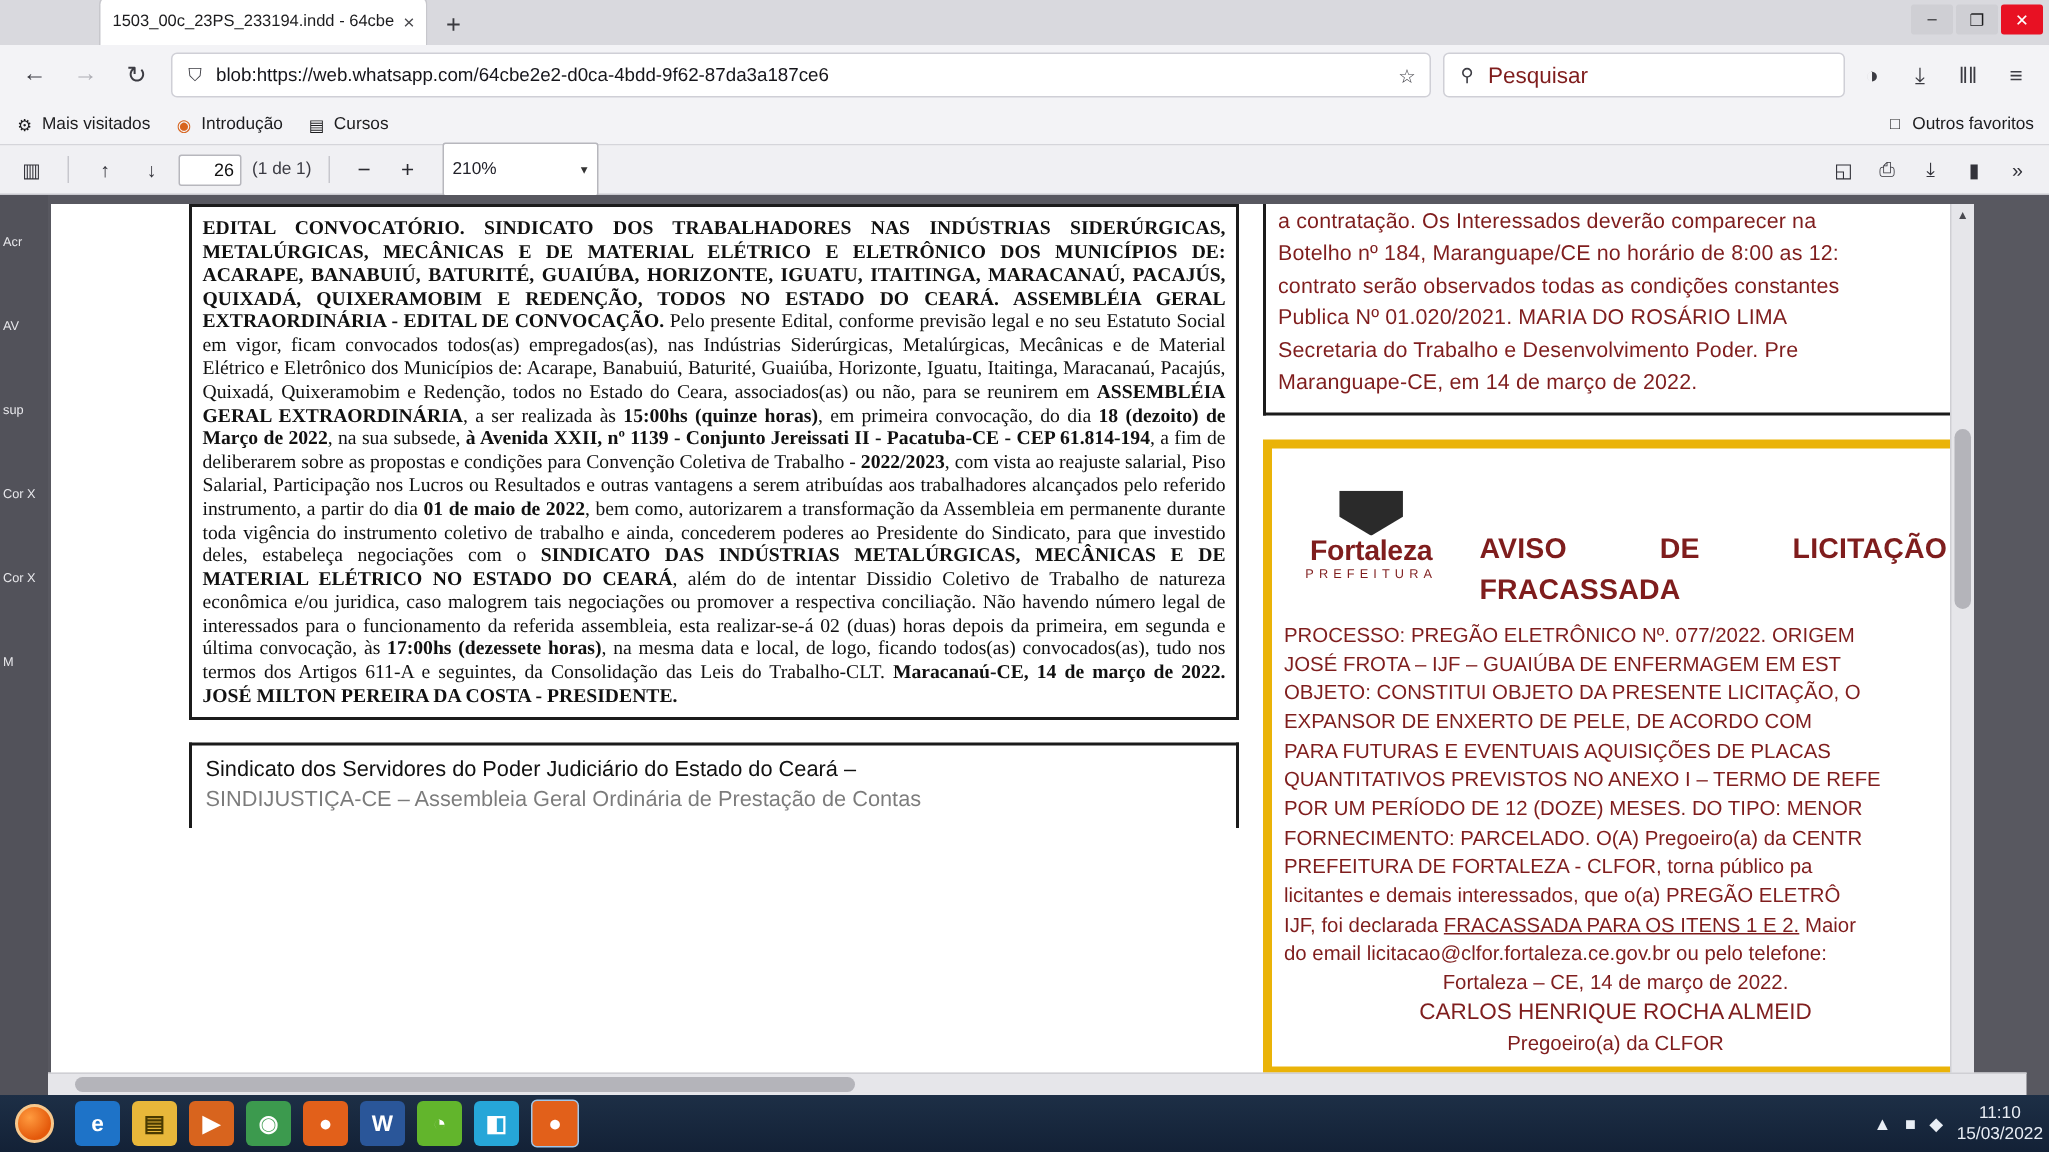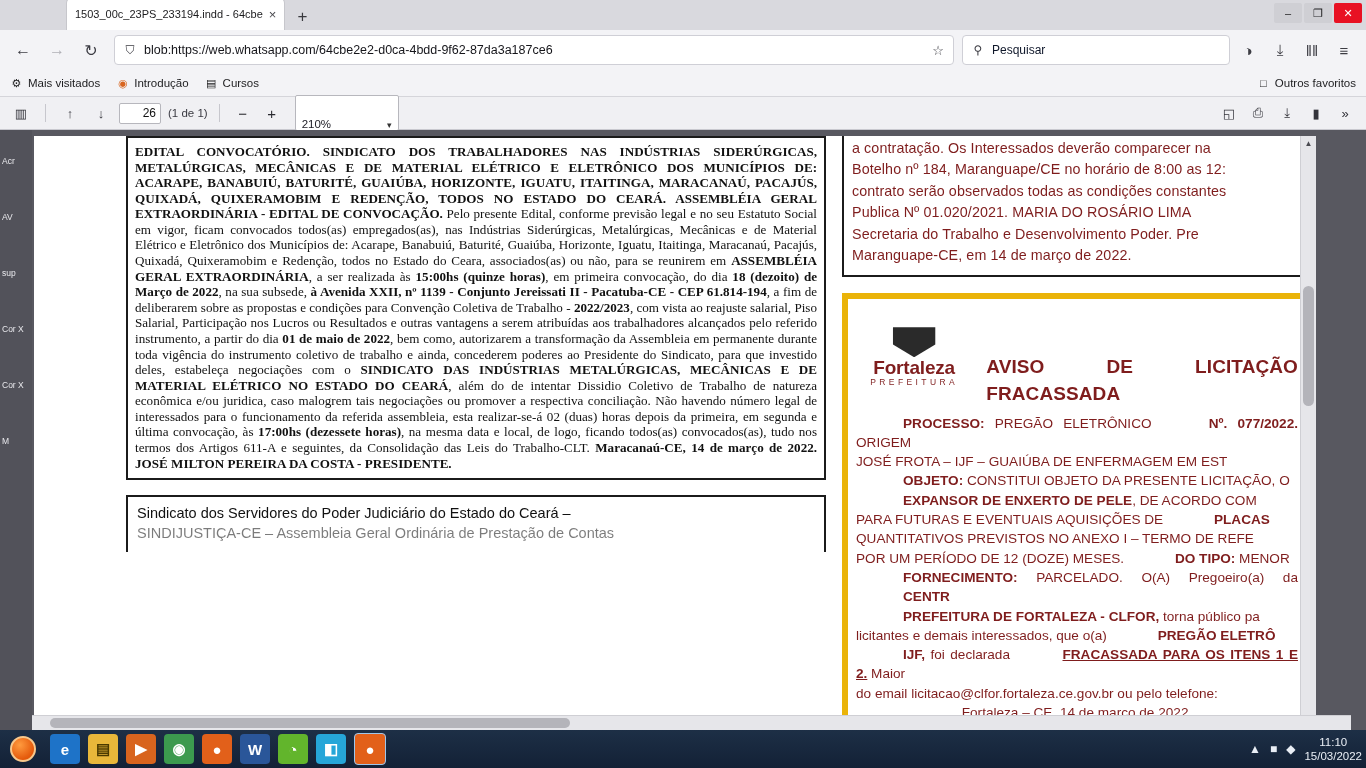--- a/index.html
+++ b/index.html
@@ -139,22 +139,22 @@
     height: 28px;
     background: #ffffff;
     border: 1px solid #cfcfd6;
     border-radius: 4px;
     display: flex;
     align-items: center;
     padding: 0 8px;
     gap: 7px;
   }
   .search-ph {
-    font-size: 12px;
-    color: #0f172a;
+    font-size: 15px;
+    color: #7f1d1d;
   }
   .navicon {
     width: 28px;
     height: 28px;
     display: flex;
     align-items: center;
     justify-content: center;
     color: #3c3c43;
     font-size: 15px;
   }
@@ -211,21 +211,21 @@
   .zoombtn {
     width: 24px; height: 22px;
     display: flex; align-items: center; justify-content: center;
     font-size: 15px; color: #2a2a30;
   }
   .zoomsel {
     width: 104px; height: 36px;
     background: #fff;
     border: 1px solid #b7b7bd;
     border-radius: 2px;
-    display: flex; align-items: flex-end;
+    display: flex; align-items: center;
     padding: 0 6px;
     font-size: 11.5px;
     box-sizing: border-box;
     position: relative;
     margin-left: 6px;
   }
   .zoomsel .caret {
     position: absolute; right: 6px; font-size: 9px; color: #333;
   }
   .tb-right { margin-left: auto; display: flex; align-items: center; gap: 3px; }
@@ -318,21 +318,21 @@
   }
   .brasao .shield {
     width: 46px; height: 30px;
     margin: 0 auto 1px auto;
     background: #2a2a2a;
     clip-path: polygon(4% 0,96% 0,96% 58%,50% 100%,4% 58%);
   }
   .brasao .b1 { font-size: 19px; font-weight: bold; letter-spacing: -.2px; }
   .brasao .b2 { font-size: 8.5px; letter-spacing: 3.4px; }
   .aviso-title { font-size: 19px; font-weight: bold; letter-spacing: .1px; margin-top: 47px; }
-  .rt-box b { font-weight: bold; margin-left: 47px; }
+  .rt-box b { font-weight: normal; }
   .rt-box u { text-decoration: underline; }
   .ctr { text-align: center; }
   .big { font-size: 15px; }
   .scrollbar-v {
     position: absolute;
     right: 0; top: 0;
     width: 15px;
     height: 100%;
     background: #e6e6ea;
     border-left: 1px solid #cfcfd4;

